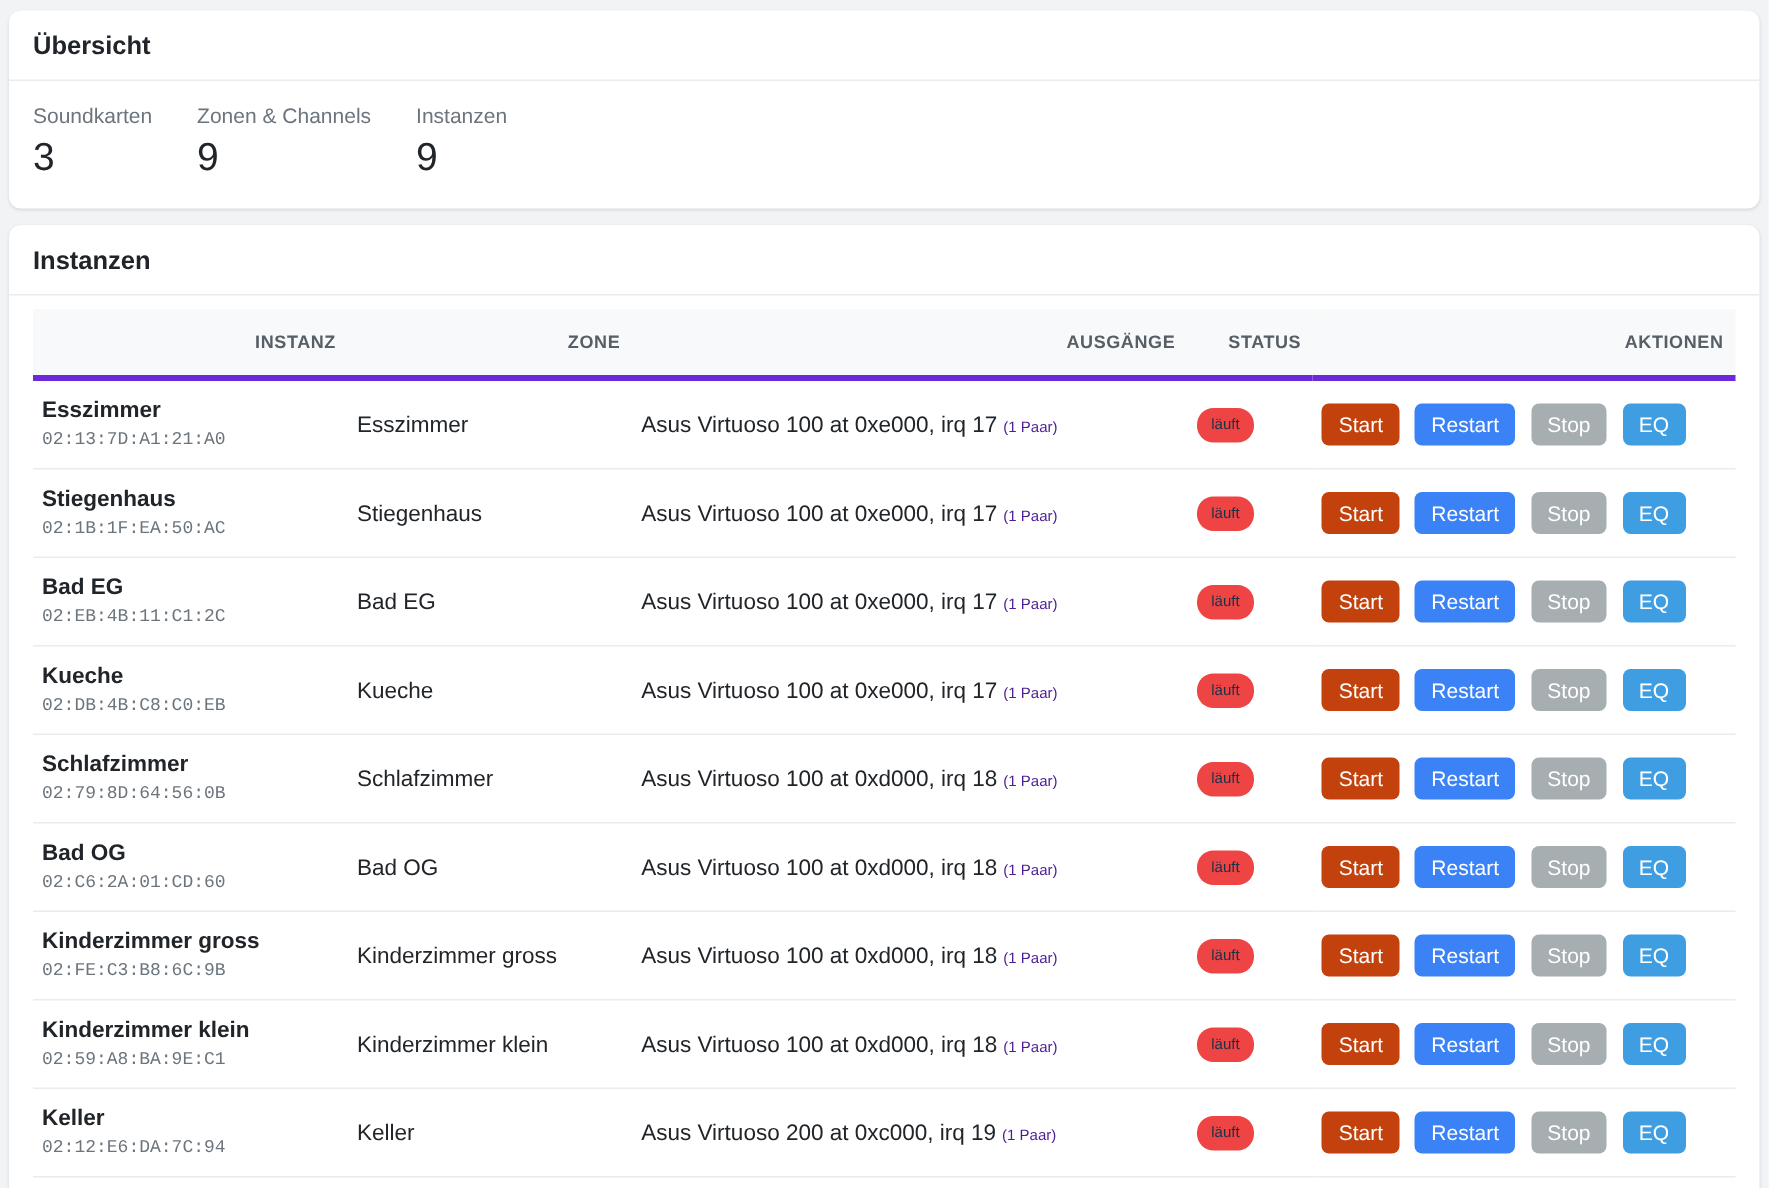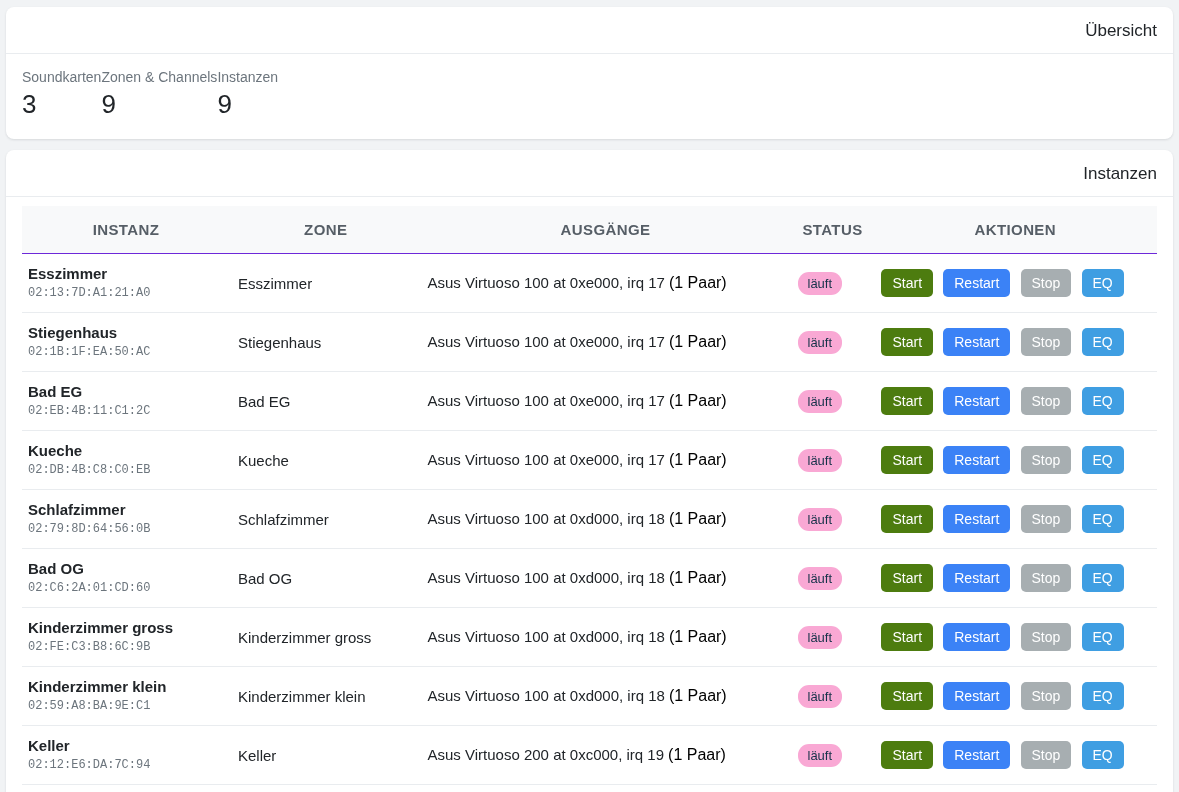--- a/index.html
+++ b/index.html
@@ -20,28 +20,28 @@
     background: #ffffff;
     border-radius: 8px;
     box-shadow: 0 1px 3px rgba(25,35,45,0.07), 0 1px 2px rgba(25,35,45,0.05);
     margin-bottom: 11px;
     overflow: hidden;
   }
   .card-title {
     margin: 0;
     padding: 14px 16px 12px 16px;
     font-size: 17px;
-    font-weight: 400;
+    font-weight: 700;
     color: #212529;
     border-bottom: 1px solid #e9ecef;
-    text-align: right;
   }
   
   .stats-row {
     display: flex;
+    gap: 30px;
     padding: 14px 4px 20px 16px;
   }
   .stat-label {
     font-size: 14px;
     color: #6c757d;
     line-height: 18px;
     margin-bottom: 3px;
   }
   .stat-value {
     font-size: 26px;
@@ -59,26 +59,26 @@
     table-layout: fixed;
   }
   col.c-instanz  { width: 18.5%; }
   col.c-zone     { width: 16.7%; }
   col.c-out      { width: 32.6%; }
   col.c-status   { width: 7.4%;  }
   col.c-actions  { width: 24.8%; }
   thead th {
     background: #f8f9fa;
     color: #565e66;
-    font-size: 15px;
+    font-size: 12px;
     font-weight: 600;
     letter-spacing: 0.4px;
-    text-align: center;
+    text-align: right;
     padding: 15px 8px 15px 6px;
-    border-bottom: 1px solid #6d28d9;
+    border-bottom: 4px solid #6d28d9;
     white-space: nowrap;
   }
   tbody td {
     padding: 10px 8px 10px 6px;
     border-bottom: 1px solid #e9ecef;
     vertical-align: middle;
     font-size: 15px;
     color: #212529;
   }
   .instanz-name {
@@ -88,48 +88,48 @@
     color: #212529;
   }
   .instanz-mac {
     font-family: Liberation Mono, monospace;
     font-size: 12px;
     line-height: 17px;
     color: #6c757d;
     margin-top: 1px;
   }
   .cell-out .paar {
-    font-size: 16px;
-    color: #000000;
+    font-size: 10px;
+    color: #4c1d95;
     margin-left: 4px;
     margin-top: 36px;
   }
   .badge-status {
     display: inline-block;
-    background: #f9a8d4;
+    background: #ef4444;
     color: #163249;
-    font-size: 13px;
+    font-size: 10px;
     line-height: 15px;
     padding: 4px 10px;
     border-radius: 11px;
   }
   .btn {
     display: inline-block;
     border: none;
     cursor: pointer;
     color: #ffffff;
     font-family: "Liberation Sans", "DejaVu Sans", sans-serif;
     font-size: 14px;
     line-height: 20px;
     padding: 4px 11px;
     border-radius: 5px;
     margin-right: 6px;
   }
   .btn:last-child { margin-right: 12px; }
-  .btn-start   { background: #4d7c0f; }
+  .btn-start   { background: #c2410c; }
   .btn-restart { background: #3b82f6; }
   .btn-stop    { background: #a7aeb1; }
   .btn-eq      { background: #3f9ee2; }
 </style>
 </head>
 <body>
 
 <section class="card">
   <h2 class="card-title">Übersicht</h2>
   <div class="stats-row">

